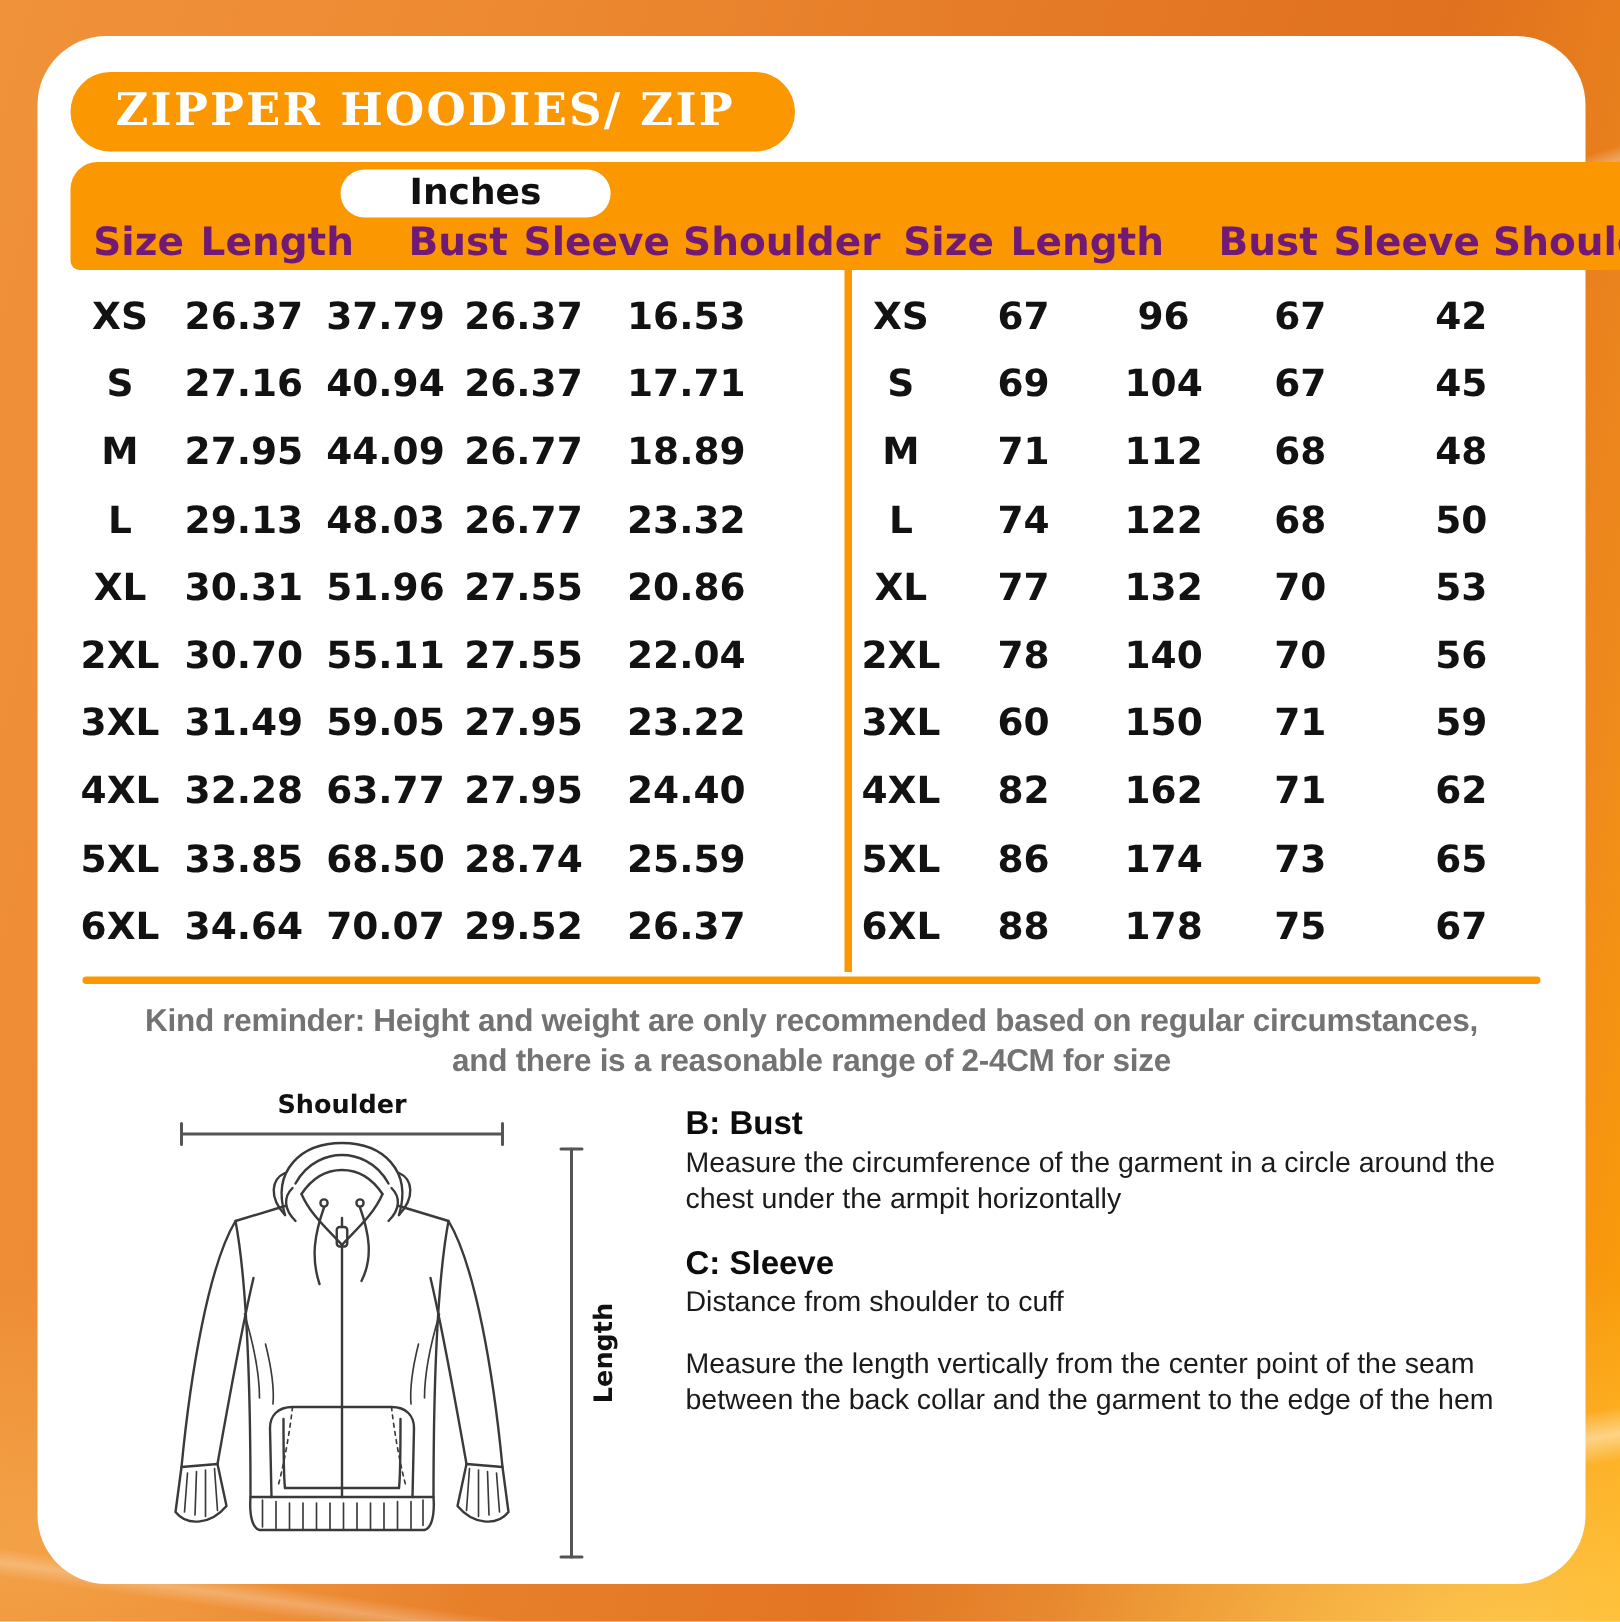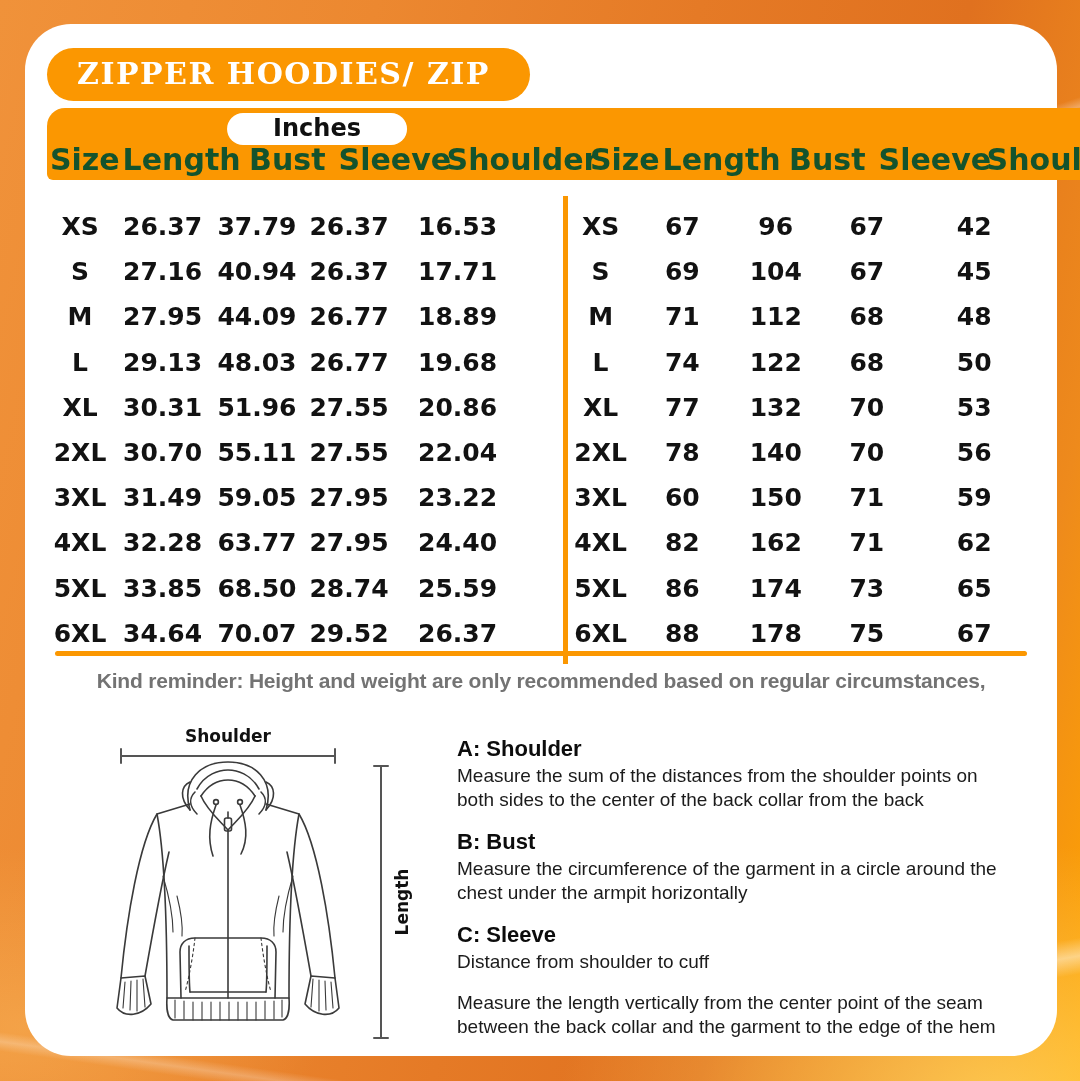--- a/index.html
+++ b/index.html
@@ -43,25 +43,25 @@
   }
   .band-half { width:50%; position:relative; }
   .unit-pill {
     position:absolute; top:5px; left:50%; transform:translateX(-50%);
     background:#ffffff; border-radius:17px; padding:1px 46px 3px 46px;
     font-size:24px; font-weight:bold; color:#101010; white-space:nowrap;
   }
   .header-row {
     position:absolute; left:0; right:0; bottom:3px;
     display:grid; grid-template-columns:14% 21% 19% 20% 26%;
-    font-weight:bold; font-size:30px; color:#14532d; text-align:center;
+    font-weight:bold; font-size:26px; color:#701a75; text-align:right;
   }
 
   
-  .tables { position:absolute; left:22px; top:172px; width:988px; height:468px; display:flex;gap:44px; }
+  .tables { position:absolute; left:22px; top:156px; width:988px; height:468px; display:flex;gap:44px; }
   .thalf { width:50%; display:flex; flex-direction:column; justify-content:space-around; padding:8px 0; }
   .thalf.right { border-left:5px solid #fb9701; }
   .trow {
     display:grid; grid-template-columns:14% 21% 19% 20% 26%;
     text-align:center; font-weight:bold; font-size:25px; color:#121212;
   }
 
   .hr-divider { position:absolute; left:30px; top:627px; width:972px; height:5px; background:#fb9701; border-radius:3px; }
 
   .reminder {
@@ -134,21 +134,21 @@
           <span>27.95</span>
           <span>44.09</span>
           <span>26.77</span>
           <span>18.89</span>
         </div>
         <div class="trow">
           <span>L</span>
           <span>29.13</span>
           <span>48.03</span>
           <span>26.77</span>
-          <span>19.68</span>
+          <span>23.32</span>
         </div>
         <div class="trow">
           <span>XL</span>
           <span>30.31</span>
           <span>51.96</span>
           <span>27.55</span>
           <span>20.86</span>
         </div>
         <div class="trow">
           <span>2XL</span>
@@ -257,20 +257,21 @@
           <span>75</span>
           <span>67</span>
         </div>
       </div>
   </div>
 
   <div class="hr-divider"></div>
 
   <div class="reminder">
     <div>Kind reminder: Height and weight are only recommended based on regular circumstances,</div>
+    <div>and there is a reasonable range of 2-4CM for size</div>
   </div>
 
   <div class="diagram">
     <svg viewBox="0 0 340 322">
       <g stroke="#3a3a3a" stroke-width="1.6" fill="none" stroke-linecap="round" stroke-linejoin="round">
 
         <g stroke="#555" stroke-width="2">
           <line x1="44" y1="30" x2="258" y2="30"></line>
           <line x1="44" y1="23" x2="44" y2="37"></line>
           <line x1="258" y1="23" x2="258" y2="37"></line>
@@ -332,24 +333,20 @@
         <line x1="151" y1="86" x2="151" y2="92"></line>
       </g>
 
       <text class="svg-label" x="151" y="16" text-anchor="middle">Shoulder</text>
       <text class="svg-label" x="331" y="176" text-anchor="middle" transform="rotate(-90 331 176)">Length</text>
     </svg>
   </div>
 
   <div class="measure-col">
     <div class="m-block">
-      <div class="m-heading">A: Shoulder</div>
-      <div class="m-text">Measure the sum of the distances from the shoulder points on both sides to the center of the back collar from the back</div>
-    </div>
-    <div class="m-block">
       <div class="m-heading">B: Bust</div>
       <div class="m-text">Measure the circumference of the garment in a circle around the chest under the armpit horizontally</div>
     </div>
     <div class="m-block">
       <div class="m-heading">C: Sleeve</div>
       <div class="m-text">Distance from shoulder to cuff</div>
     </div>
     <div class="m-block">
       <div class="m-text">Measure the length vertically from the center point of the seam between the back collar and the garment to the edge of the hem</div>
     </div>

